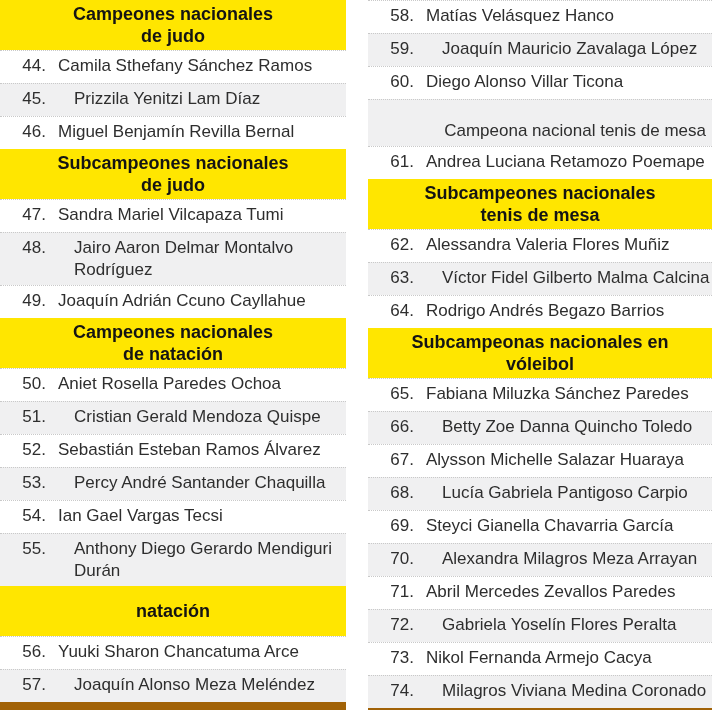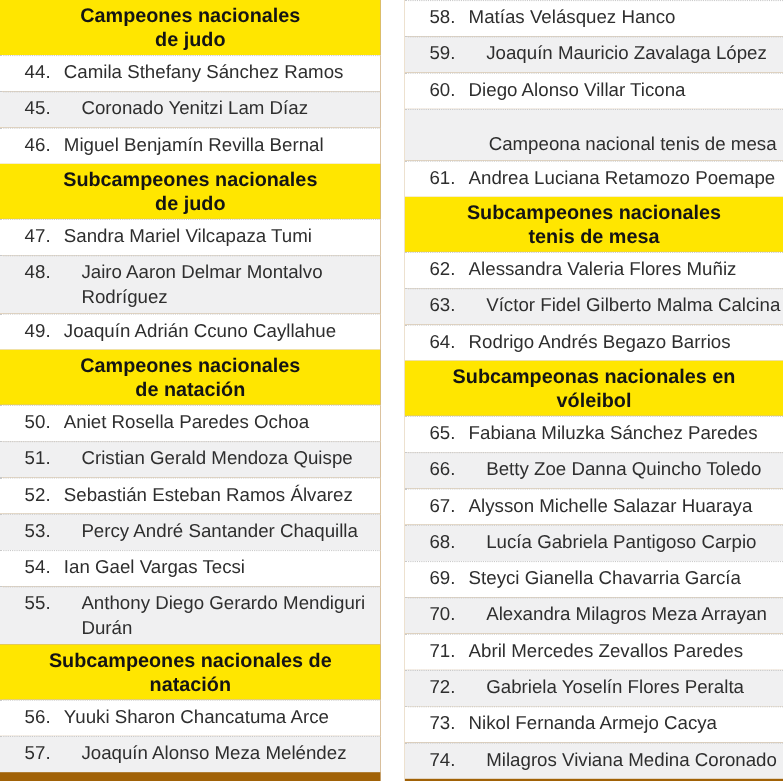--- a/index.html
+++ b/index.html
@@ -56,21 +56,21 @@
       <div class="section-header">
         <span class="header-line">Campeones nacionales</span>
         <span class="header-line">de judo</span>
       </div>
       <div class="row">
         <span class="row-num">44.</span>
         <span class="row-name">Camila Sthefany Sánchez Ramos</span>
       </div>
       <div class="row shaded">
         <span class="row-num">45.</span>
-        <span class="row-name">Coronado Yenitzi Lam Díaz</span>
+        <span class="row-name">Prizzila Yenitzi Lam Díaz</span>
       </div>
       <div class="row">
         <span class="row-num">46.</span>
         <span class="row-name">Miguel Benjamín Revilla Bernal</span>
       </div>
       <div class="section-header">
         <span class="header-line">Subcampeones nacionales</span>
         <span class="header-line">de judo</span>
       </div>
       <div class="row">
@@ -107,21 +107,20 @@
       </div>
       <div class="row">
         <span class="row-num">54.</span>
         <span class="row-name">Ian Gael Vargas Tecsi</span>
       </div>
       <div class="row shaded wrap">
         <span class="row-num">55.</span>
         <span class="row-name">Anthony Diego Gerardo Mendiguri Durán</span>
       </div>
       <div class="section-header">
-        <span class="header-line">Subcampeones nacionales de</span>
         <span class="header-line">natación</span>
       </div>
       <div class="row">
         <span class="row-num">56.</span>
         <span class="row-name">Yuuki Sharon Chancatuma Arce</span>
       </div>
       <div class="row shaded">
         <span class="row-num">57.</span>
         <span class="row-name">Joaquín Alonso Meza Meléndez</span>
       </div>

